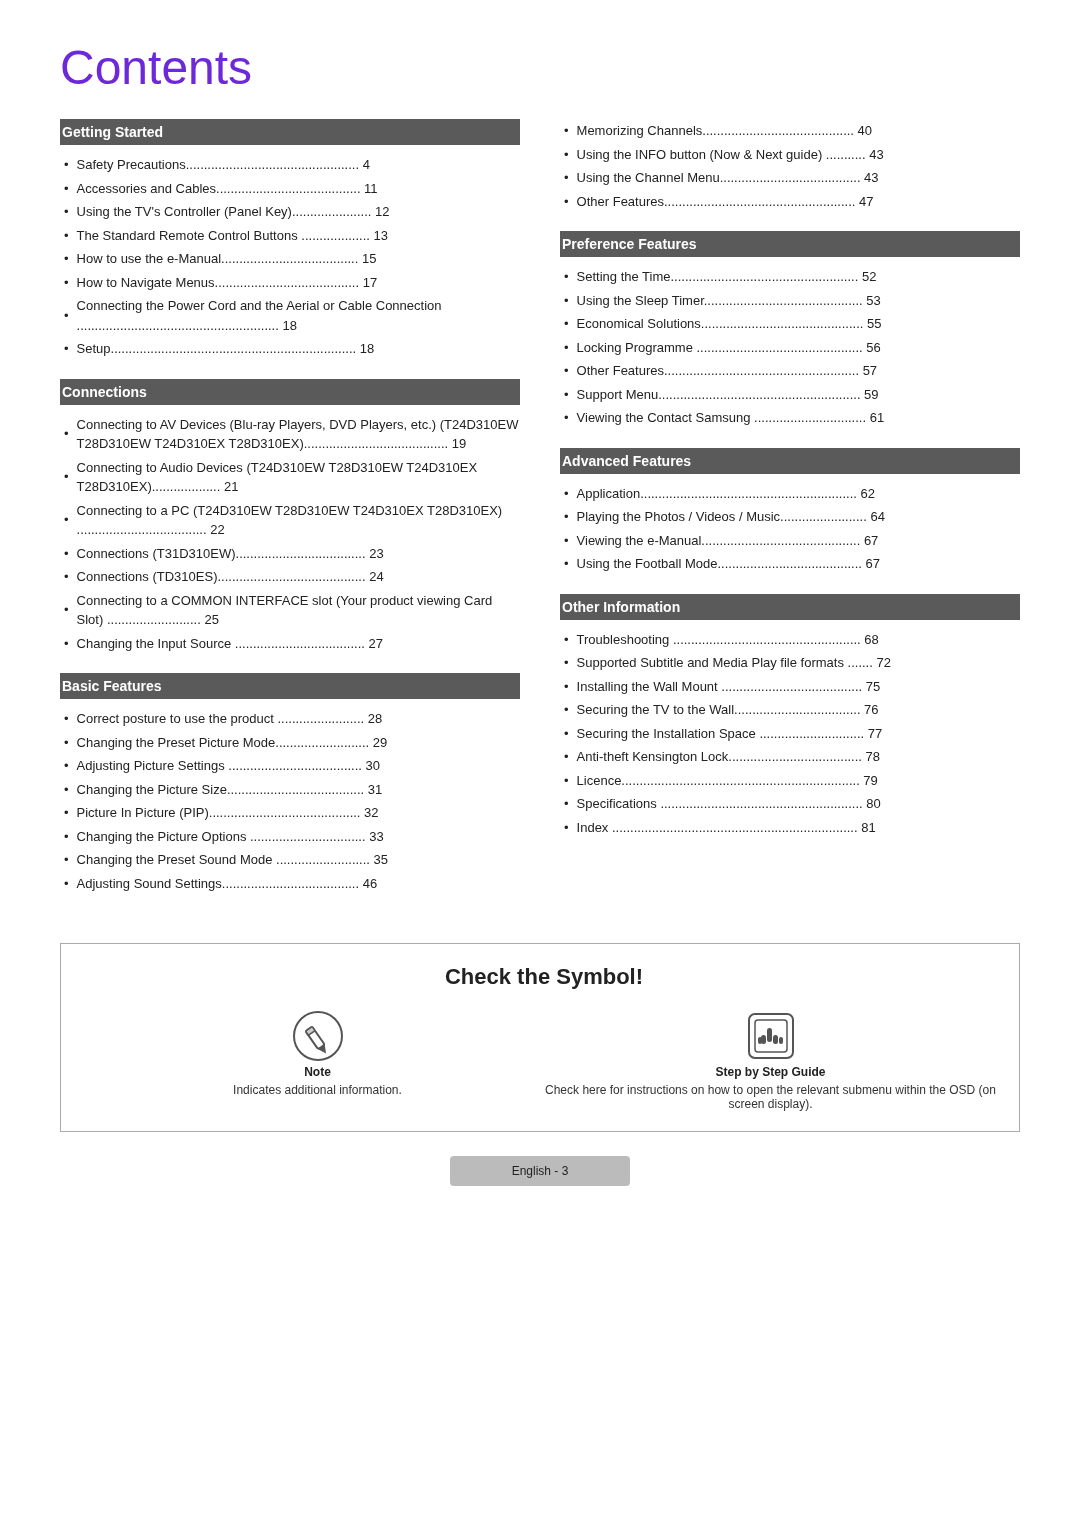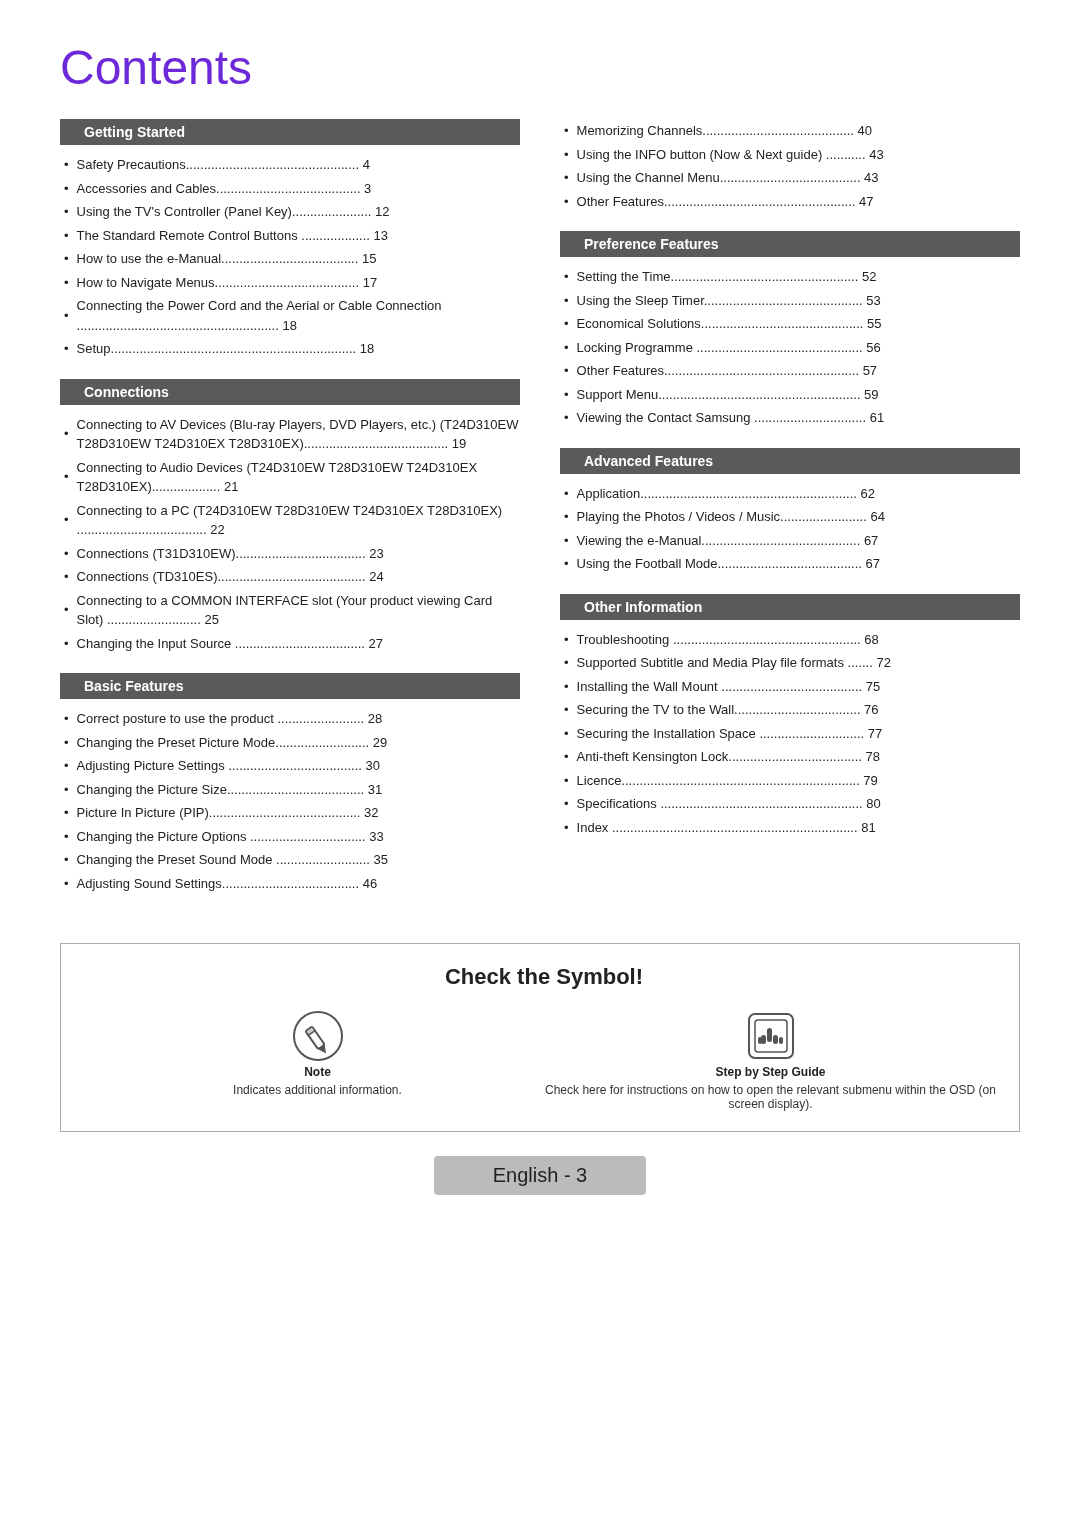--- a/index.html
+++ b/index.html
@@ -28,21 +28,21 @@
       min-width: 0;
     }
     .section {
       margin-bottom: 18px;
     }
     .section-header {
       background: #5a5a5a;
       color: #fff;
       font-weight: bold;
       font-size: 14px;
-      padding: 5px 24px;
+      padding: 5px 2px;
       margin-bottom: 8px;
     }
     .section ul {
       list-style: none;
       padding-left: 4px;
     }
     .section ul li {
       padding: 2px 0 2px 0;
       font-size: 13px;
       line-height: 1.5;
@@ -89,41 +89,41 @@
       color: #333;
     }
     .language-badge {
       display: block;
       margin: 24px auto 0 auto;
       background: #bbb;
       color: #222;
       text-align: center;
       border-radius: 4px;
       padding: 8px 28px;
-      font-size: 20px;
-      width: 212px;
+      font-size: 12px;
+      width: 180px;
     }
   </style>
 </head>
 <body>
 
 <h1 class="page-title">Contents</h1>
 
 <div class="two-col">
 
   <div class="col">
 
     <div class="section">
       <div class="section-header">Getting Started</div>
       <ul>
         <li>
             <span class="item-text">Safety Precautions................................................ 4</span>
           </li>
         <li>
-            <span class="item-text">Accessories and Cables........................................ 3</span>
+            <span class="item-text">Accessories and Cables........................................ 11</span>
           </li>
         <li>
             <span class="item-text">Using the TV's Controller (Panel Key)...................... 12</span>
           </li>
         <li>
             <span class="item-text">The Standard Remote Control Buttons ................... 13</span>
           </li>
         <li>
             <span class="item-text">How to use the e-Manual...................................... 15</span>
           </li>

